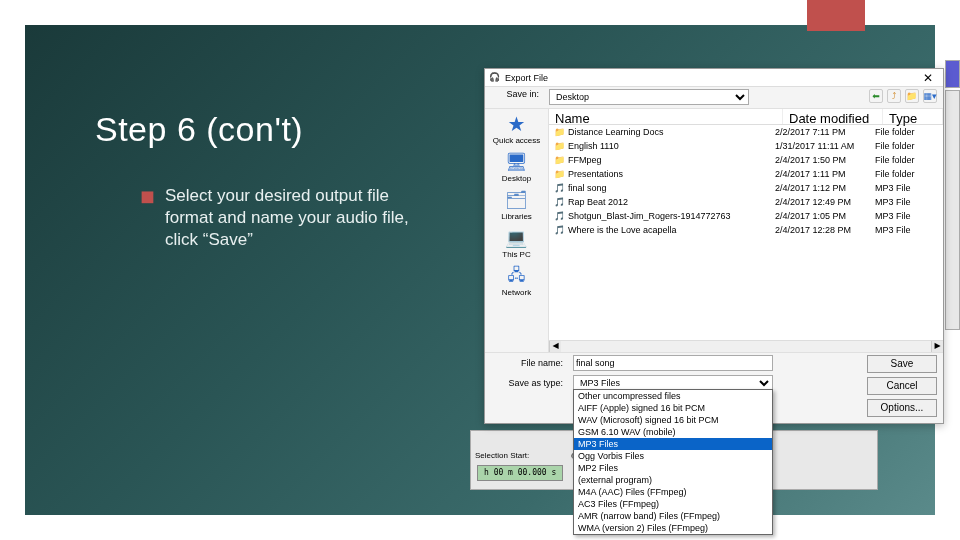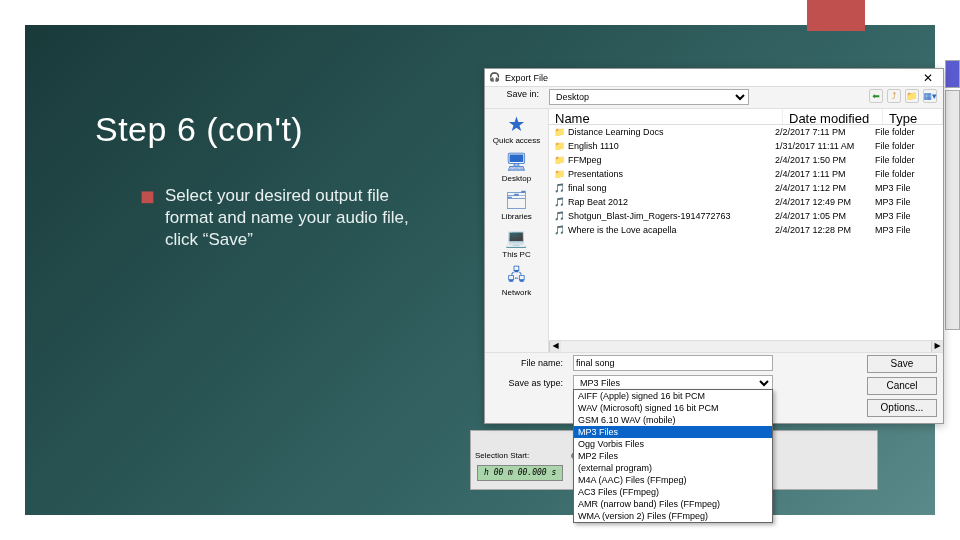--- a/index.html
+++ b/index.html
@@ -101,21 +101,21 @@
     <span class="bullet-dot">◼</span>
     <span class="bullet-text">Select your desired output file format and name your audio file, click “Save”</span>
   </div>
 </div>
 
 <div class="aud-frag aud-top"></div>
 <div class="aud-frag aud-right"></div>
 <div class="aud-frag aud-bottom">
   <span class="label">Selection Start:</span>
   <span class="radio">◉ <span>End</span>&nbsp;&nbsp;○ <span>Le</span></span>
-  <span class="tc" style="left:6px;font-style:italic;">h 00 m 00.000 s</span>
+  <span class="tc" style="left:6px;">h 00 m 00.000 s</span>
   <span class="tc" style="left:118px;">00 h 00 m</span>
 </div>
 
 <div class="dialog">
   <div class="titlebar">
     <span class="icon">🎧</span>
     <span class="ttl">Export File</span>
     <span class="close">✕</span>
   </div>
 
@@ -242,20 +242,21 @@
         <span class="lbl">File name:</span>
         <input type="text" value="final song" style="">
       </div>
       <div class="filerow">
         <span class="lbl">Save as type:</span>
         <div class="selwrap">
           <select>
             <option>MP3 Files</option>
           </select>
           <div class="dropdown" id="format-dropdown">
+              <div>Other uncompressed files</div>
               <div>AIFF (Apple) signed 16 bit PCM</div>
               <div>WAV (Microsoft) signed 16 bit PCM</div>
               <div>GSM 6.10 WAV (mobile)</div>
               <div class="sel">MP3 Files</div>
               <div>Ogg Vorbis Files</div>
               <div>MP2 Files</div>
               <div>(external program)</div>
               <div>M4A (AAC) Files (FFmpeg)</div>
               <div>AC3 Files (FFmpeg)</div>
               <div>AMR (narrow band) Files (FFmpeg)</div>

